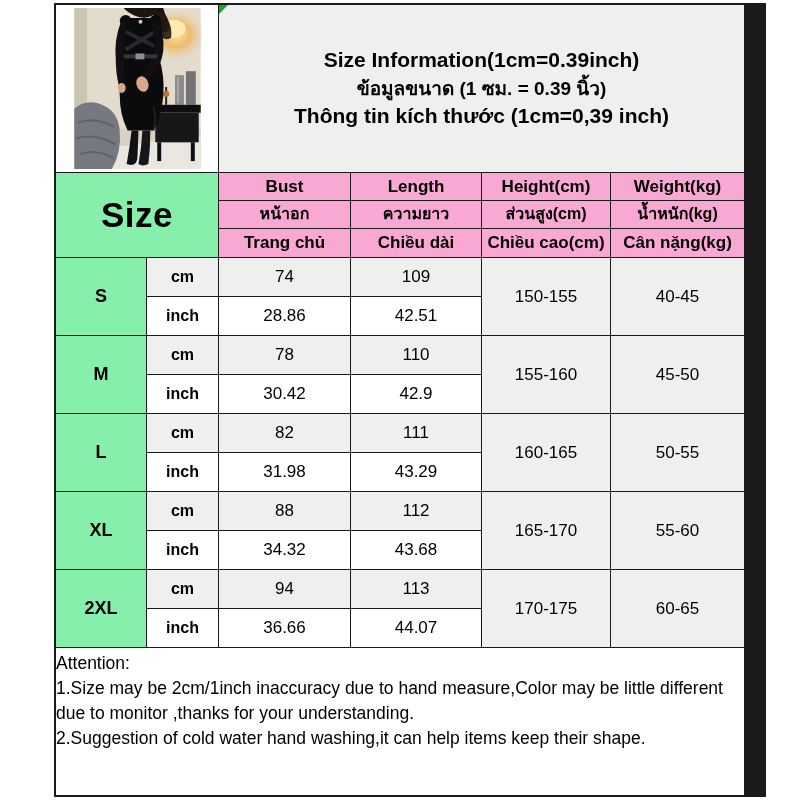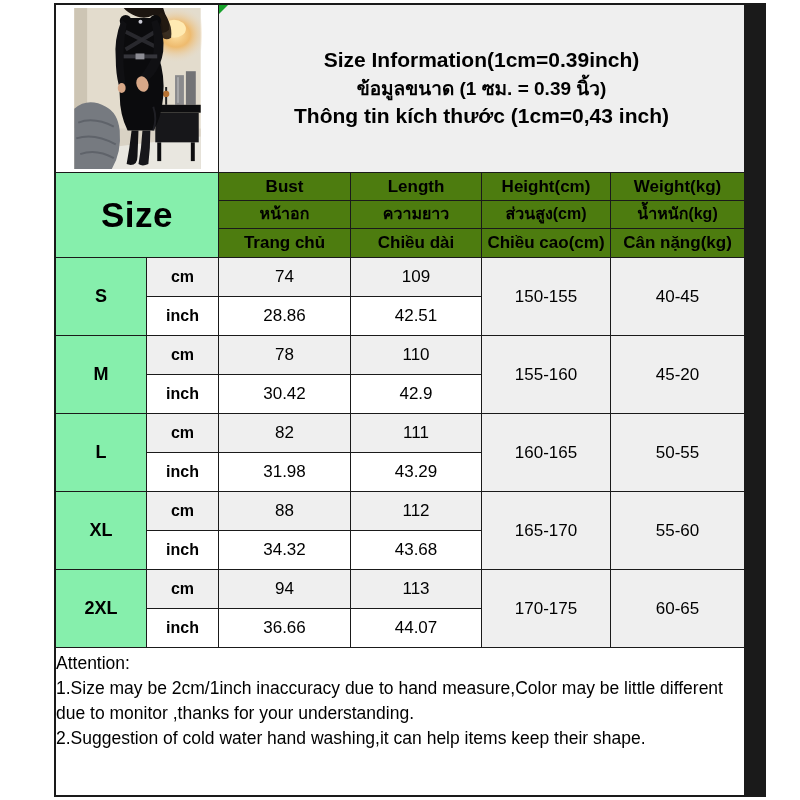--- a/index.html
+++ b/index.html
@@ -14,21 +14,21 @@
     display:grid;
     grid-template-columns:90px 71px 131px 130px 128px 133px;
     grid-template-rows:167px 27px 27px 28px repeat(10,38px) 147px;
     gap:1px; background:#1a1a1a; border:2px solid #1a1a1a;
   }
   .cell {
     background:#ffffff; display:flex; align-items:center; justify-content:center;
     text-align:center; line-height:1.15; overflow:hidden;
   }
   .bg-light  { background:#efefef; }
-  .bg-head   { background:#4d7c0f; }
+  .bg-head   { background:#f9a8d4; }
   .bg-gray   { background:#86efac; }
   .photo-cell { grid-column:1/3; grid-row:1; background:#fff; }
   .title-cell { grid-column:3/7; grid-row:1; background:#efefef; flex-direction:column; gap:5px; position:relative; }
   .title-en, .title-vi { font-size:21px; font-weight:bold; }
   .title-th { font-size:19px; font-weight:bold; }
   .size-head { grid-column:1/3; grid-row:2/5; font-size:35px; font-weight:bold; letter-spacing:0.5px; }
   .h-en { font-size:17px; font-weight:bold; }
   .h-th { font-size:16px; font-weight:bold; }
   .h-vi { font-size:17px; font-weight:bold; }
   .size-label { font-size:18px; font-weight:bold; }
@@ -107,21 +107,21 @@
           <path d="M58,124 L65,124 L64,150 Q64,159 57,159 L53,158 Q56,142 58,124 Z" fill="#121215"></path>
           <path d="M69,124 L77,124 Q77,142 75,158 Q69,161 65,158 Q68,142 69,124 Z" fill="#17171b"></path>
         </g>
       </svg>
     </div>
 
     <div class="cell title-cell">
       <span class="err-tri"></span>
       <div class="title-en">Size Information(1cm=0.39inch)</div>
       <div class="title-th">ข้อมูลขนาด (1 ซม. = 0.39 นิ้ว)</div>
-      <div class="title-vi">Thông tin kích thước (1cm=0,43 inch)</div>
+      <div class="title-vi">Thông tin kích thước (1cm=0,39 inch)</div>
     </div>
 
     <div class="cell bg-gray size-head">Size</div>
 
     <div class="cell bg-head h-en" style="grid-column:3;grid-row:2">Bust</div>
     <div class="cell bg-head h-en" style="grid-column:4;grid-row:2">Length</div>
     <div class="cell bg-head h-en" style="grid-column:5;grid-row:2">Height(cm)</div>
     <div class="cell bg-head h-en" style="grid-column:6;grid-row:2">Weight(kg)</div>
 
     <div class="cell bg-head h-th" style="grid-column:3;grid-row:3">หน้าอก</div>
@@ -141,21 +141,21 @@
       <div class="cell bg-light val" style="grid-area: 5 / 5 / 7;">150-155</div>
       <div class="cell bg-light val" style="grid-area: 5 / 6 / 7;">40-45</div>
       <div class="cell unit-label" style="grid-area: 6 / 2;">inch</div>
       <div class="cell val" style="grid-area: 6 / 3;">28.86</div>
       <div class="cell val" style="grid-area: 6 / 4;">42.51</div>
       <div class="cell bg-gray size-label" style="grid-area: 7 / 1 / 9;">M</div>
       <div class="cell bg-light unit-label" style="grid-area: 7 / 2;">cm</div>
       <div class="cell bg-light val" style="grid-area: 7 / 3;">78</div>
       <div class="cell bg-light val" style="grid-area: 7 / 4; text-align: right;">110</div>
       <div class="cell bg-light val" style="grid-area: 7 / 5 / 9;">155-160</div>
-      <div class="cell bg-light val" style="grid-area: 7 / 6 / 9;">45-20</div>
+      <div class="cell bg-light val" style="grid-area: 7 / 6 / 9;">45-50</div>
       <div class="cell unit-label" style="grid-area: 8 / 2;">inch</div>
       <div class="cell val" style="grid-area: 8 / 3; text-align: right;">30.42</div>
       <div class="cell val" style="grid-area: 8 / 4;">42.9</div>
       <div class="cell bg-gray size-label" style="grid-area: 9 / 1 / 11;">L</div>
       <div class="cell bg-light unit-label" style="grid-area: 9 / 2;">cm</div>
       <div class="cell bg-light val" style="grid-area: 9 / 3;">82</div>
       <div class="cell bg-light val" style="grid-area: 9 / 4;">111</div>
       <div class="cell bg-light val" style="grid-area: 9 / 5 / 11;">160-165</div>
       <div class="cell bg-light val" style="grid-area: 9 / 6 / 11;">50-55</div>
       <div class="cell unit-label" style="grid-area: 10 / 2;">inch</div>

